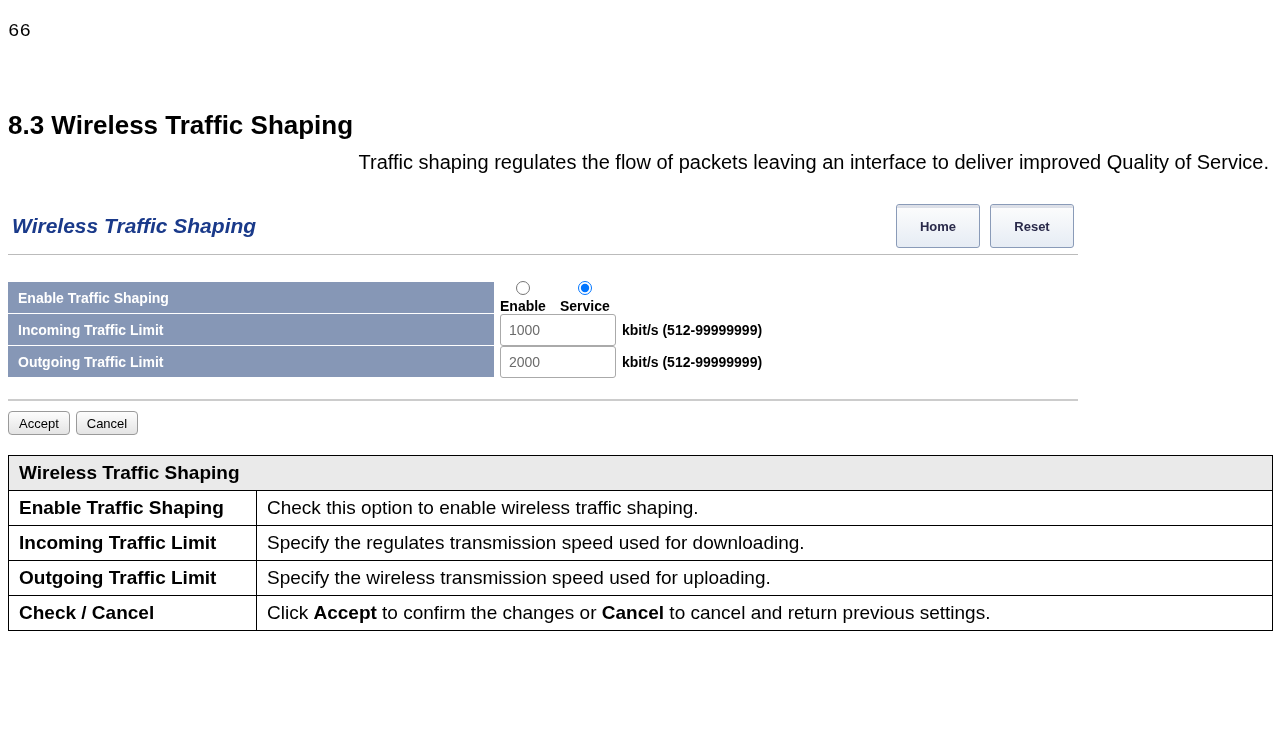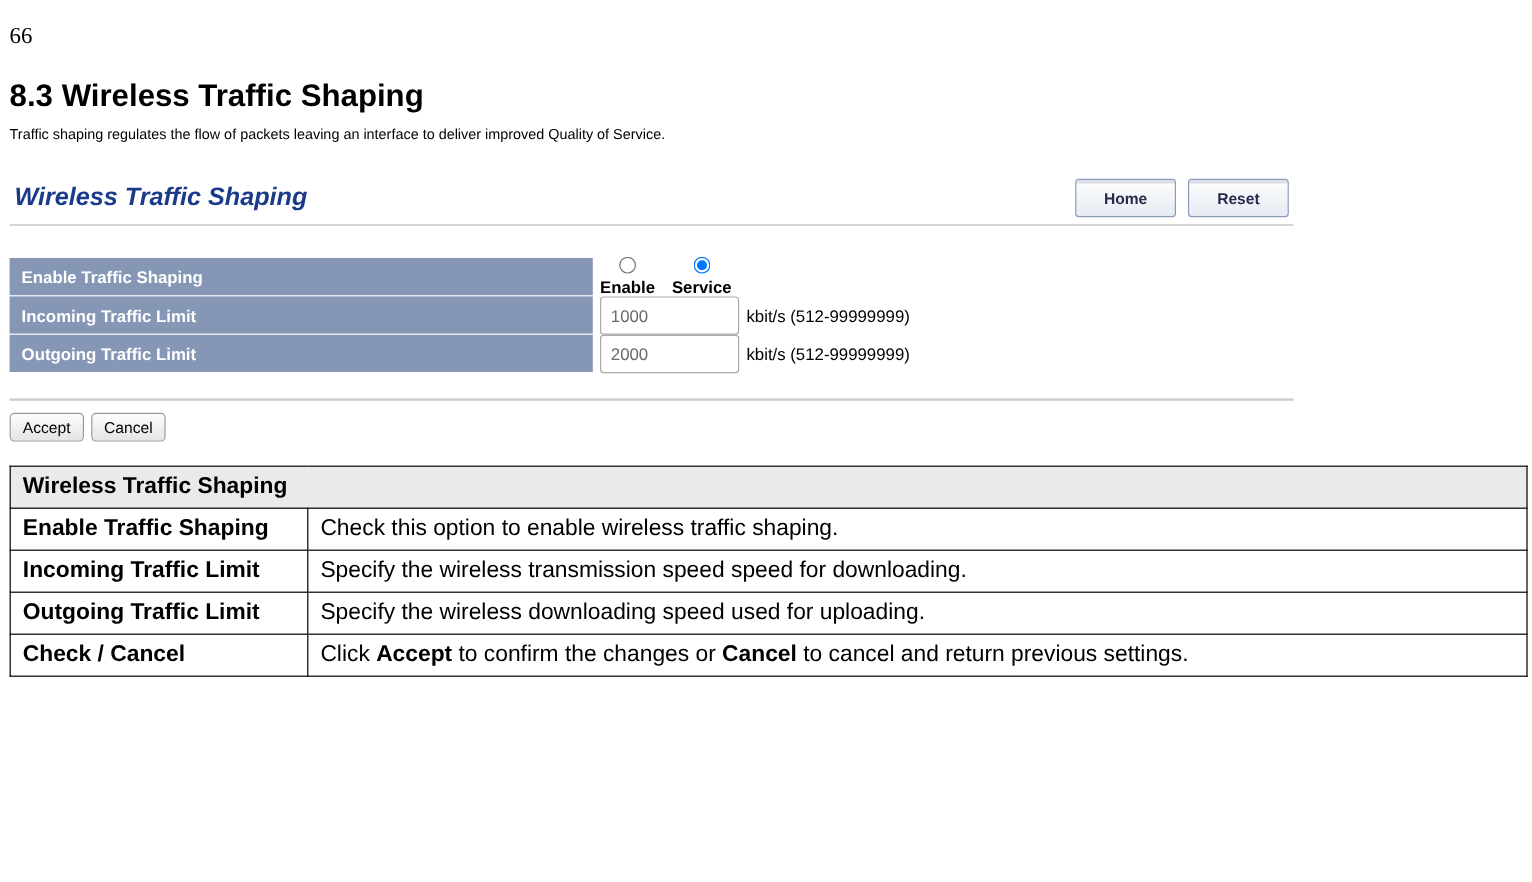--- a/index.html
+++ b/index.html
@@ -5,32 +5,33 @@
     * { box-sizing: border-box; margin: 0; padding: 0; }
     body {
       font-family: "Segoe UI", Arial, sans-serif;
       background: #fff;
       color: #000;
       padding: 20px 8px;
       width: 1277px;
     }
     .page-num {
       font-size: 19px;
-      margin-bottom: 22px;
-      font-family: Liberation Serif, serif;
+      margin-bottom: 68px;
+      font-family: Liberation Mono, monospace;
     }
     .section-heading {
       font-size: 26px;
       font-weight: bold;
       margin-bottom: 10px;
       margin-top: 21px;
     }
     .section-intro {
-      font-size: 12px;
+      font-size: 20px;
       margin-bottom: 24px;
+      text-align: right;
     }
     .screenshot {
       width: 1070px;
       margin-bottom: 20px;
     }
     .shot-header {
       display: flex;
       align-items: center;
       justify-content: space-between;
       padding: 6px 4px;
@@ -43,21 +44,21 @@
       font-style: italic;
       font-size: 21px;
       color: #1a3a8a;
     }
     .shot-buttons {
       display: flex;
       gap: 10px;
     }
     .shot-btn {
       width: 84px;
-      height: 32px;
+      height: 44px;
       border: 1px solid #8a9bb8;
       border-radius: 3px;
       background: linear-gradient(#fdfdfd, #e6ecf4);
       font-family: Tahoma, sans-serif;
       font-size: 13px;
       font-weight: bold;
       color: #2a2a4a;
       position: relative;
       cursor: pointer;
     }
@@ -115,21 +116,21 @@
       height: 32px;
       border: 1px solid #aaa;
       border-radius: 3px;
       padding: 2px 8px;
       font-family: Tahoma, sans-serif;
       font-size: 14px;
       color: #6b6b6b;
       background: #fff;
     }
     .cfg-suffix {
-      font-weight: normal;
+      font-weight: bold;
     }
     .action-row {
       margin-top: 10px;
       display: flex;
       gap: 6px;
     }
     .sm-btn {
       height: 24px;
       padding: 0 10px;
       border: 1px solid #9a9a9a;
@@ -225,25 +226,25 @@
   <tbody>
       <tr>
     <th colspan="2">Wireless Traffic Shaping</th>
   </tr>
   <tr>
     <td class="left-col">Enable Traffic Shaping</td>
     <td>Check this option to enable wireless traffic shaping.</td>
   </tr>
   <tr>
     <td class="left-col">Incoming Traffic Limit</td>
-    <td>Specify the wireless transmission speed speed for downloading.</td>
+    <td>Specify the regulates transmission speed used for downloading.</td>
   </tr>
   <tr>
     <td class="left-col">Outgoing Traffic Limit</td>
-    <td>Specify the wireless downloading speed used for uploading.</td>
+    <td>Specify the wireless transmission speed used for uploading.</td>
   </tr>
   <tr>
     <td class="left-col">Check / Cancel</td>
     <td>
       <span>Click </span><span class="bold">Accept</span><span> to confirm the changes or </span><span class="bold">Cancel</span><span> to cancel and return previous settings.</span>
     </td>
   </tr>
 </tbody>
   </table>
 

